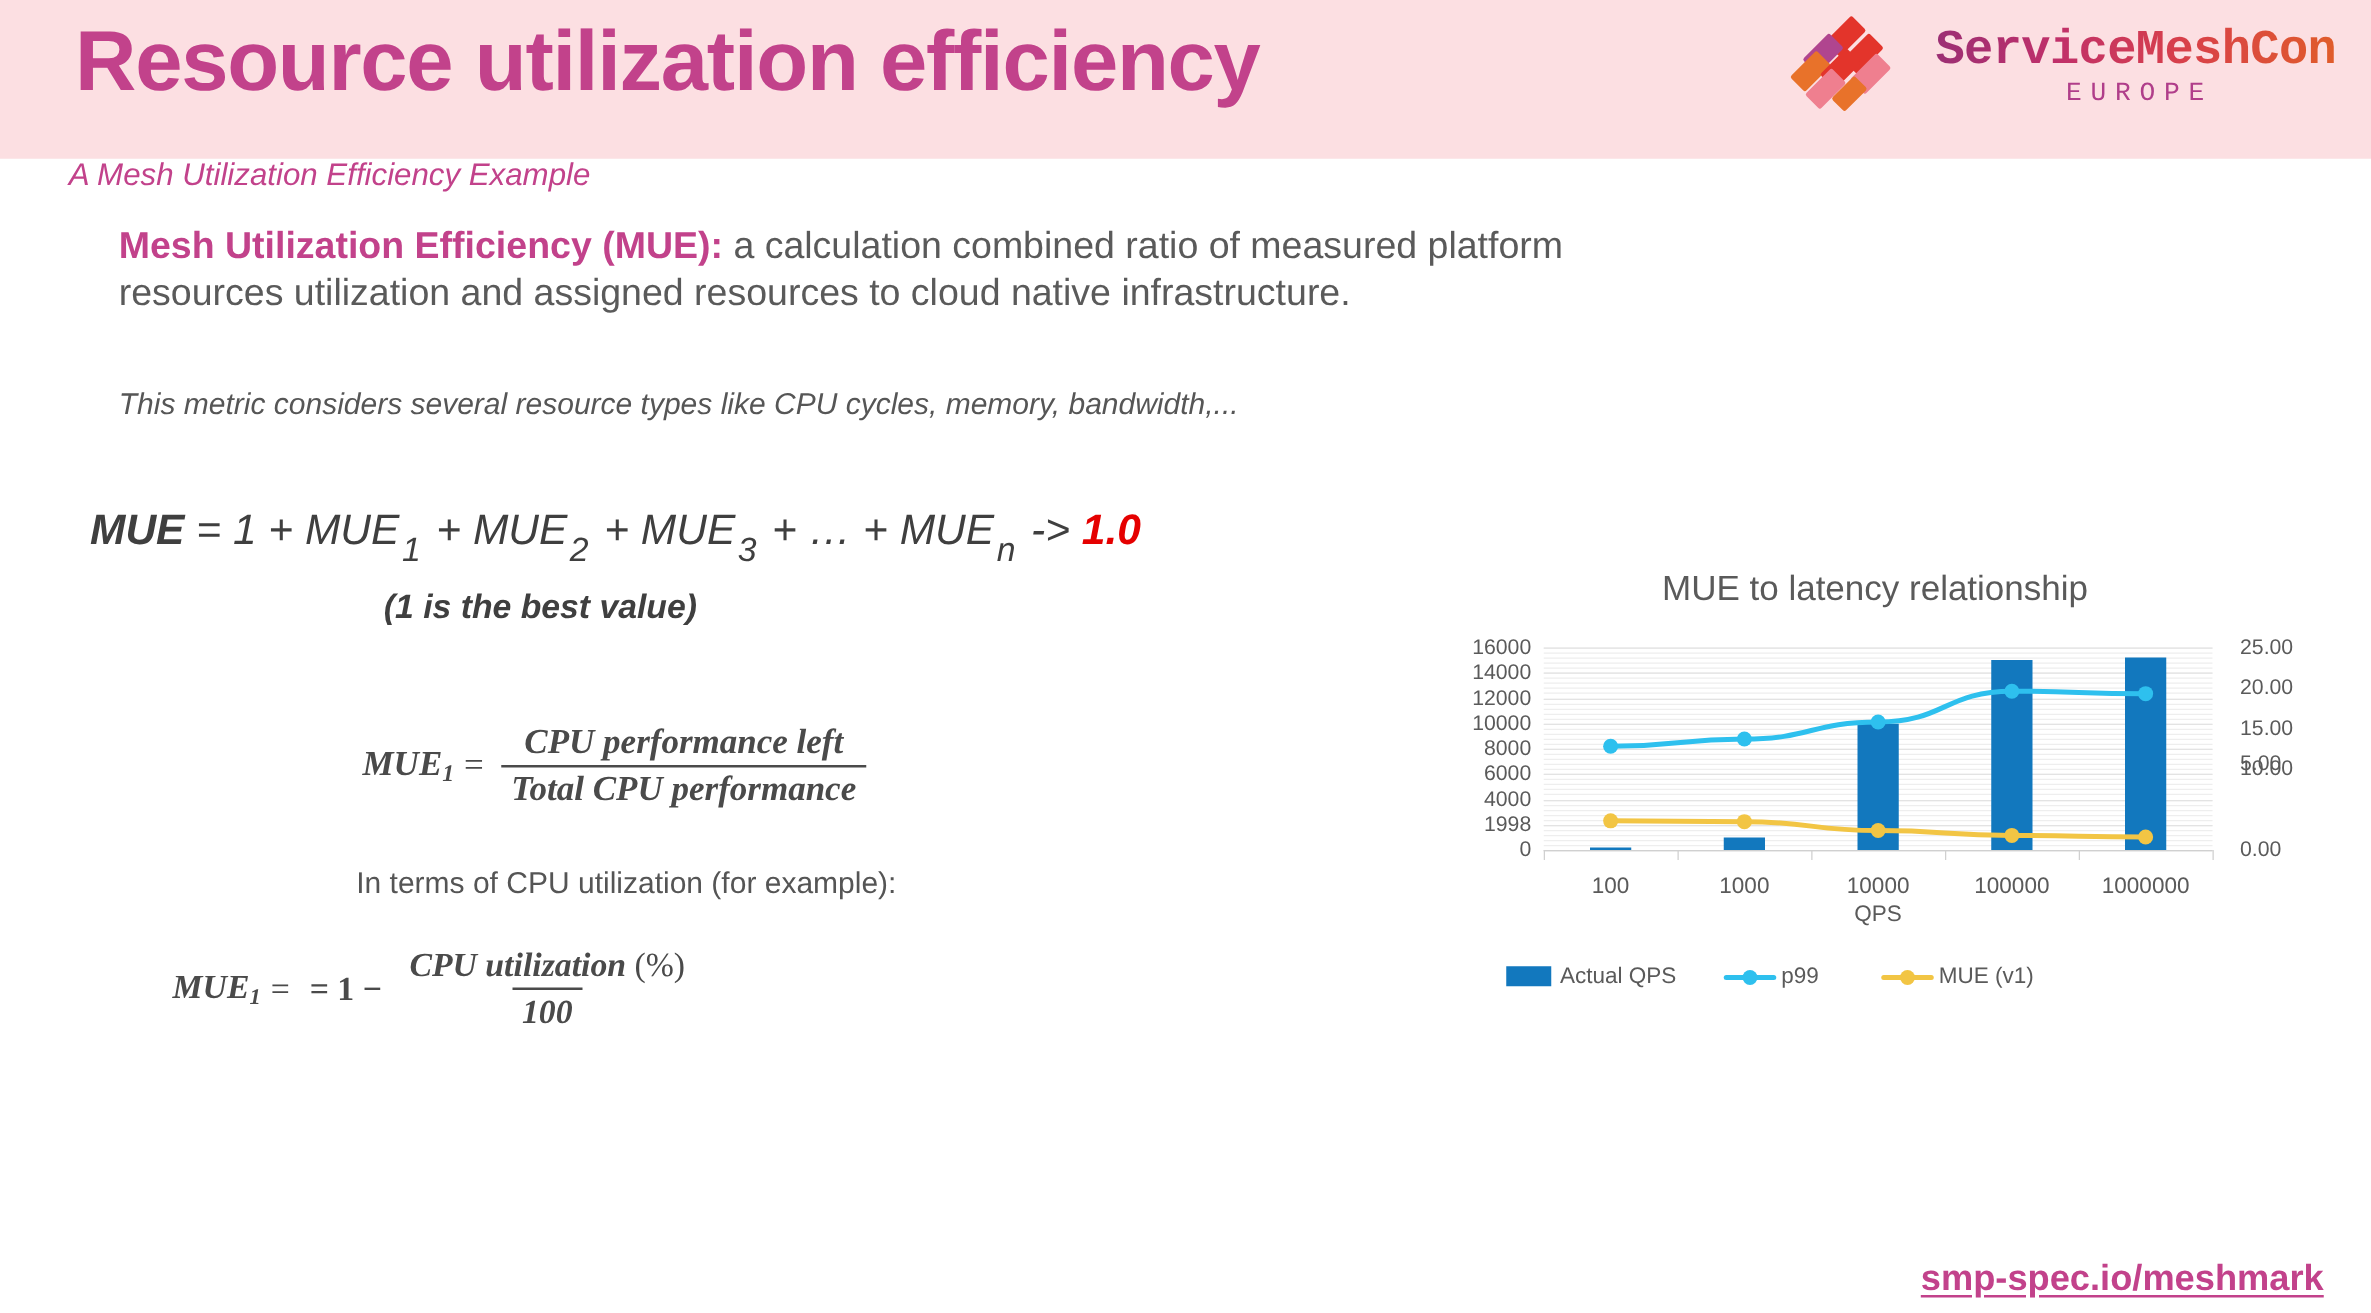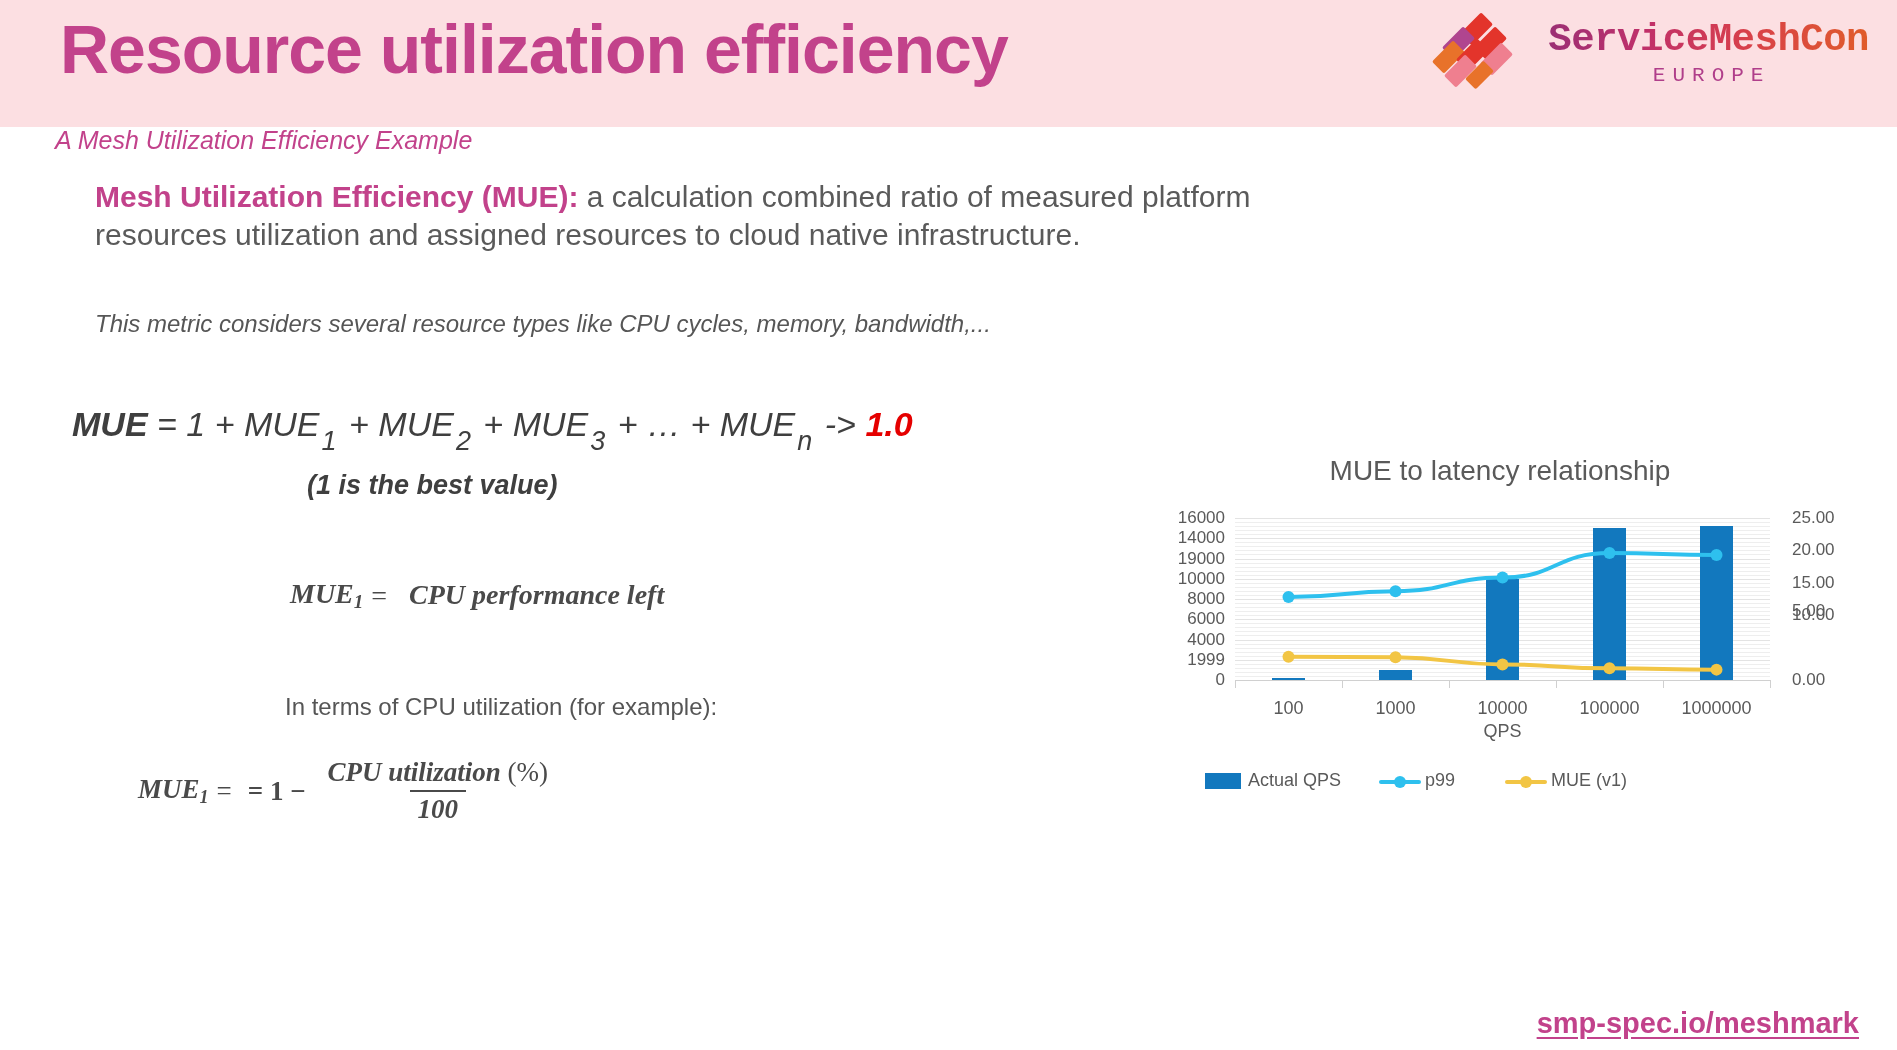--- a/index.html
+++ b/index.html
@@ -192,20 +192,21 @@
 <div id="metric-note">This metric considers several resource types like CPU cycles, memory, bandwidth,...</div>
 
 <div id="mue-sum"><span class="bold">MUE</span><span> = 1 + MUE</span><sub>1</sub><span> + MUE</span><sub>2</sub><span> + MUE</span><sub>3</sub><span> + … + MUE</span><sub>n</sub><span>  -&gt; </span><span class="target">1.0</span></div>
 <div id="mue-best">(1 is the best value)</div>
 
 <div class="formula" id="formula-1">
   <span class="fterm"><span>MUE</span><sub>1</sub></span>
   <span style="margin:0 8px;">=</span>
   <span class="frac">
     <span class="num fterm">CPU performance left</span>
+    <span class="den fterm">Total CPU performance</span>
   </span>
 </div>
 
 <div id="cpu-note">In terms of CPU utilization (for example):</div>
 
 <div class="formula" id="formula-2">
   <span class="fterm"><span>MUE</span><sub>1</sub></span>
   <span style="margin:0 8px;">=</span>
   <span class="eqsep">= 1 −</span>
   <span class="frac">
@@ -311,26 +312,26 @@
         <i style="background: rgb(242, 197, 68);"></i>
         <b style="background: rgb(242, 197, 68);"></b>
       </span>
       <span>MUE (v1)</span>
     </div>
   </div>
 
 <a id="footer-link" href="#">smp-spec.io/meshmark</a>
 
 <div class="axis-left-label" style="top: 680px; left: 1150px; width: 75px;">0</div>
-<div class="axis-left-label" style="top: 659.75px; left: 1150px; width: 75px;">1999</div>
+<div class="axis-left-label" style="top: 659.75px; left: 1150px; width: 75px;">1998</div>
 <div class="axis-left-label" style="top: 639.5px; left: 1150px; width: 75px;">4000</div>
 <div class="axis-left-label" style="top: 619.25px; left: 1150px; width: 75px;">6000</div>
 <div class="axis-left-label" style="top: 599px; left: 1150px; width: 75px;">8000</div>
 <div class="axis-left-label" style="top: 578.75px; left: 1150px; width: 75px;">10000</div>
-<div class="axis-left-label" style="top: 558.5px; left: 1150px; width: 75px;">19000</div>
+<div class="axis-left-label" style="top: 558.5px; left: 1150px; width: 75px;">12000</div>
 <div class="axis-left-label" style="top: 538.25px; left: 1150px; width: 75px;">14000</div>
 <div class="axis-left-label" style="top: 518px; left: 1150px; width: 75px;">16000</div>
 <div class="axis-right-label" style="top: 680px; left: 1792px;">0.00</div>
 <div class="axis-right-label" style="top: 611px; left: 1792px;">5.00</div>
 <div class="axis-right-label" style="top: 615.2px; left: 1792px;">10.00</div>
 <div class="axis-right-label" style="top: 582.8px; left: 1792px;">15.00</div>
 <div class="axis-right-label" style="top: 550.4px; left: 1792px;">20.00</div>
 <div class="axis-right-label" style="top: 518px; left: 1792px;">25.00</div>
 <div class="axis-tickmark" style="left: 1235px; top: 680px; height: 8px;"></div>
 <div class="axis-tickmark" style="left: 1342px; top: 680px; height: 8px;"></div>

